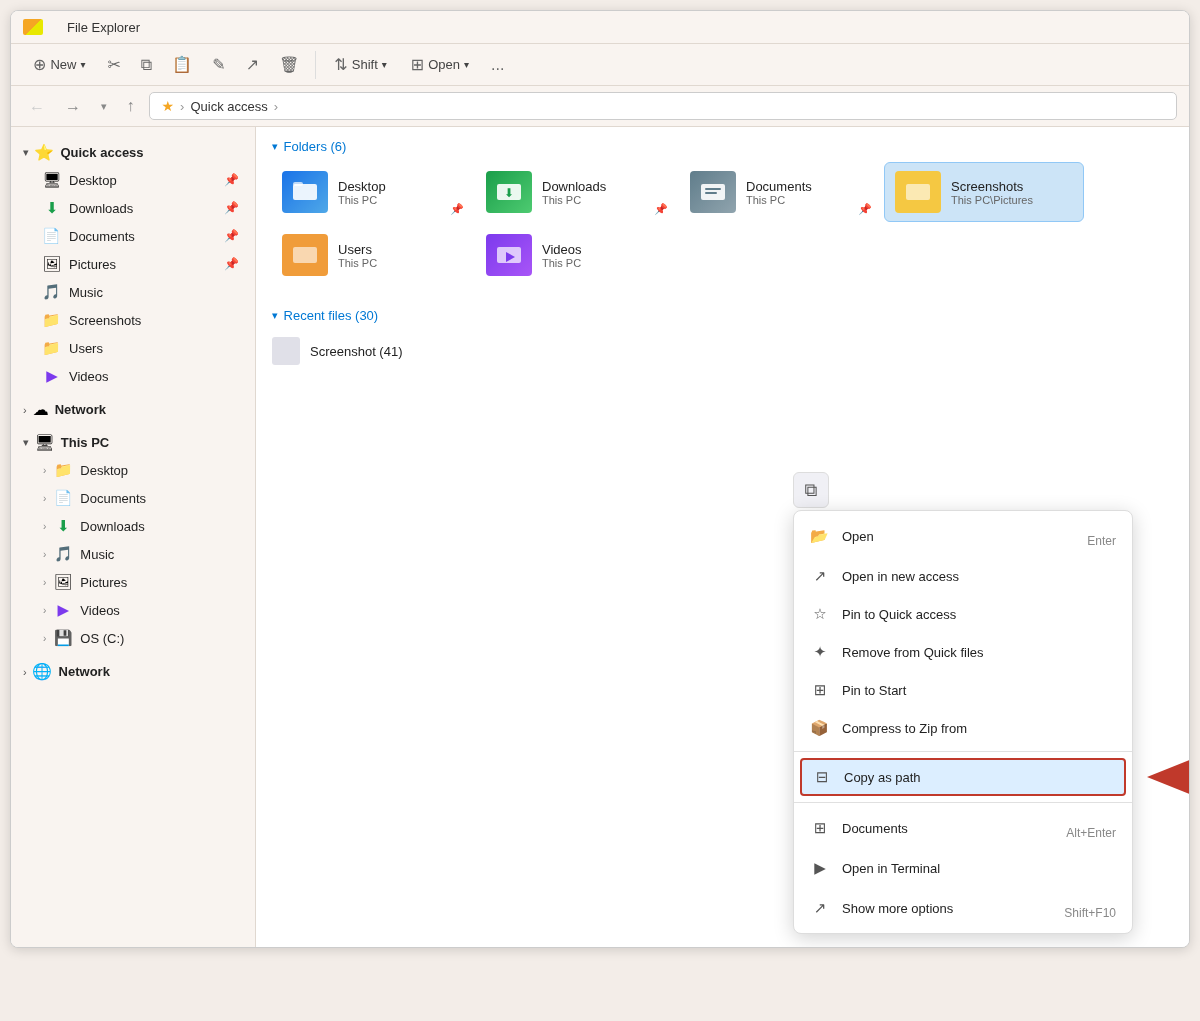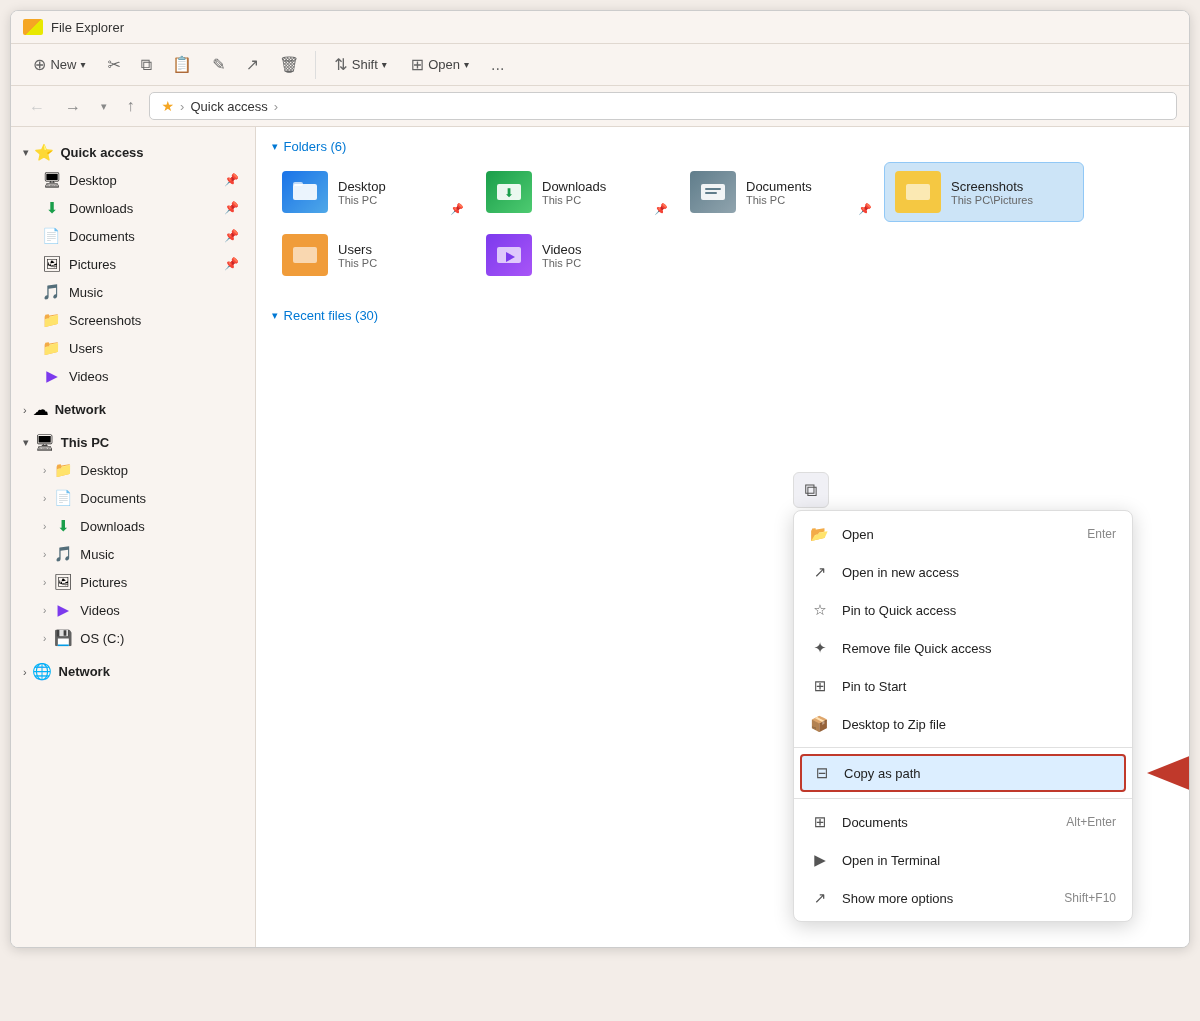--- a/index.html
+++ b/index.html
@@ -1,21 +1,21 @@
 <!DOCTYPE html>
 <html><head>
   <meta charset="utf-8">
   <style>
     * { box-sizing: border-box; margin: 0; padding: 0; }
     body { font-family: 'Segoe UI', Arial, sans-serif; background: #f3ede8; width: 1200px; height: 1021px; overflow: hidden; font-size: 13px; }
 
     .window { width: 1180px; margin: 10px auto; border: 1px solid #ccc; border-radius: 8px; overflow: hidden; background: #fff; box-shadow: 0 2px 12px rgba(0,0,0,0.15); }
 
     
-    .titlebar { background: #f9f4f0; padding: 8px 12px; display: flex; align-items: center; gap: 8px; border-bottom: 1px solid #e0d8d0; }
+    .titlebar { background: #f9f4f0; padding: 8px 12px; display: flex; align-items: center; gap: 24px; border-bottom: 1px solid #e0d8d0; }
     .titlebar-icon { width: 20px; height: 16px; background: linear-gradient(135deg, #f5a623 50%, #e8e800 50%); border-radius: 2px; display: inline-block; }
     .titlebar-title { font-size: 13px; color: #333; font-weight: 400; }
 
     
     .toolbar { background: #f9f4f0; padding: 6px 12px; display: flex; align-items: center; gap: 4px; border-bottom: 1px solid #e0d8d0; }
     .toolbar-btn { display: flex; align-items: center; gap: 4px; padding: 5px 10px; border-radius: 5px; border: none; background: transparent; cursor: pointer; font-size: 13px; color: #444; }
     .toolbar-btn .icon { font-size: 16px; color: #666; }
     .toolbar-sep { width: 1px; height: 28px; background: #ddd; margin: 0 4px; }
     .toolbar-btn-icon-only { padding: 5px 8px; border-radius: 5px; border: none; background: transparent; cursor: pointer; color: #666; font-size: 16px; }
 
@@ -69,21 +69,21 @@
     .file-name { font-size: 13px; color: #222; }
 
     
     .context-menu-overlay { position: absolute; top: 345px; left: 537px; z-index: 100; }
     .context-menu-clip { background: #f0f0f5; border-radius: 6px; width: 36px; height: 36px; display: flex; align-items: center; justify-content: center; border: 1px solid #ddd; margin-bottom: 2px; }
     .context-menu { background: #fff; border: 1px solid #ddd; border-radius: 8px; box-shadow: 0 4px 20px rgba(0,0,0,0.18); min-width: 340px; padding: 4px 0; overflow: visible; }
     .ctx-item { display: flex; align-items: center; gap: 12px; padding: 9px 16px; cursor: pointer; font-size: 13px; color: #222; }
     .ctx-item.highlighted { background: #dceeff; border: 2px solid #c0392b; border-radius: 4px; margin: 2px 6px; padding: 7px 10px; }
     .ctx-item-icon { width: 20px; height: 20px; display: flex; align-items: center; justify-content: center; color: #555; font-size: 15px; flex-shrink: 0; }
     .ctx-item-label { flex: 1; }
-    .ctx-item-shortcut { color: #888; font-size: 12px; }
+    .ctx-item-shortcut { color: #888; font-size: 12px; margin-top: 10px; }
     .ctx-sep { height: 1px; background: #e0e0e0; margin: 4px 0; }
     .red-arrow { position: absolute; right: -70px; top: 50%; transform: translateY(-50%); }
     .red-arrow-shape { width: 0; height: 0; border-top: 22px solid transparent; border-bottom: 22px solid transparent; border-right: 55px solid #c0392b; position: relative; }
 
     
     .folder-blue { background: linear-gradient(135deg, #1a73e8 0%, #4fa8e8 100%); }
     .folder-green { background: linear-gradient(135deg, #1a9e4a 0%, #4ecb71 100%); }
     .folder-gray { background: linear-gradient(135deg, #607d8b 0%, #90a4ae 100%); }
     .folder-yellow { background: #f5c842; }
     .folder-orange { background: #f09c3a; }
@@ -340,20 +340,28 @@
             <div class="folder-name">Videos</div>
             <div class="folder-path">This PC</div>
           </div>
         </div>
       </div>
 
       <div class="recent-header">
         <span class="chevron">▾</span>
         <span class="section-title">Recent files (30)</span>
       </div>
+      <div class="file-item">
+        <div class="file-icon">
+          <svg width="20" height="20" viewBox="0 0 20 20">
+              <rect x="1" y="1" width="18" height="18" rx="2" fill="#e0e0e8"></rect>
+            </svg>
+        </div>
+        <span class="file-name">Screenshot (41)</span>
+      </div>
 
       <div class="context-menu-overlay">
         <div class="context-menu-clip">
           <span style="font-size:18px;color:#555;">⧉</span>
         </div>
         <div class="context-menu">
           <div class="ctx-item">
             <span class="ctx-item-icon">📂</span>
             <span class="ctx-item-label">Open</span>
             <span class="ctx-item-shortcut">Enter</span>
@@ -361,29 +369,29 @@
           <div class="ctx-item">
             <span class="ctx-item-icon">↗</span>
             <span class="ctx-item-label">Open in new access</span>
           </div>
           <div class="ctx-item">
             <span class="ctx-item-icon">☆</span>
             <span class="ctx-item-label">Pin to Quick access</span>
           </div>
           <div class="ctx-item">
             <span class="ctx-item-icon">✦</span>
-            <span class="ctx-item-label">Remove file Quick access</span>
+            <span class="ctx-item-label">Remove from Quick files</span>
           </div>
           <div class="ctx-item">
             <span class="ctx-item-icon">⊞</span>
             <span class="ctx-item-label">Pin to Start</span>
           </div>
           <div class="ctx-item">
             <span class="ctx-item-icon">📦</span>
-            <span class="ctx-item-label">Desktop to Zip file</span>
+            <span class="ctx-item-label">Compress to Zip from</span>
           </div>
           <div class="ctx-sep"></div>
           <div style="position:relative; display:flex; align-items:center;">
             <div class="ctx-item highlighted" style="flex:1;">
               <span class="ctx-item-icon">⊟</span>
               <span class="ctx-item-label">Copy as path</span>
             </div>
             <div class="red-arrow">
               <div class="red-arrow-shape"></div>
             </div>

